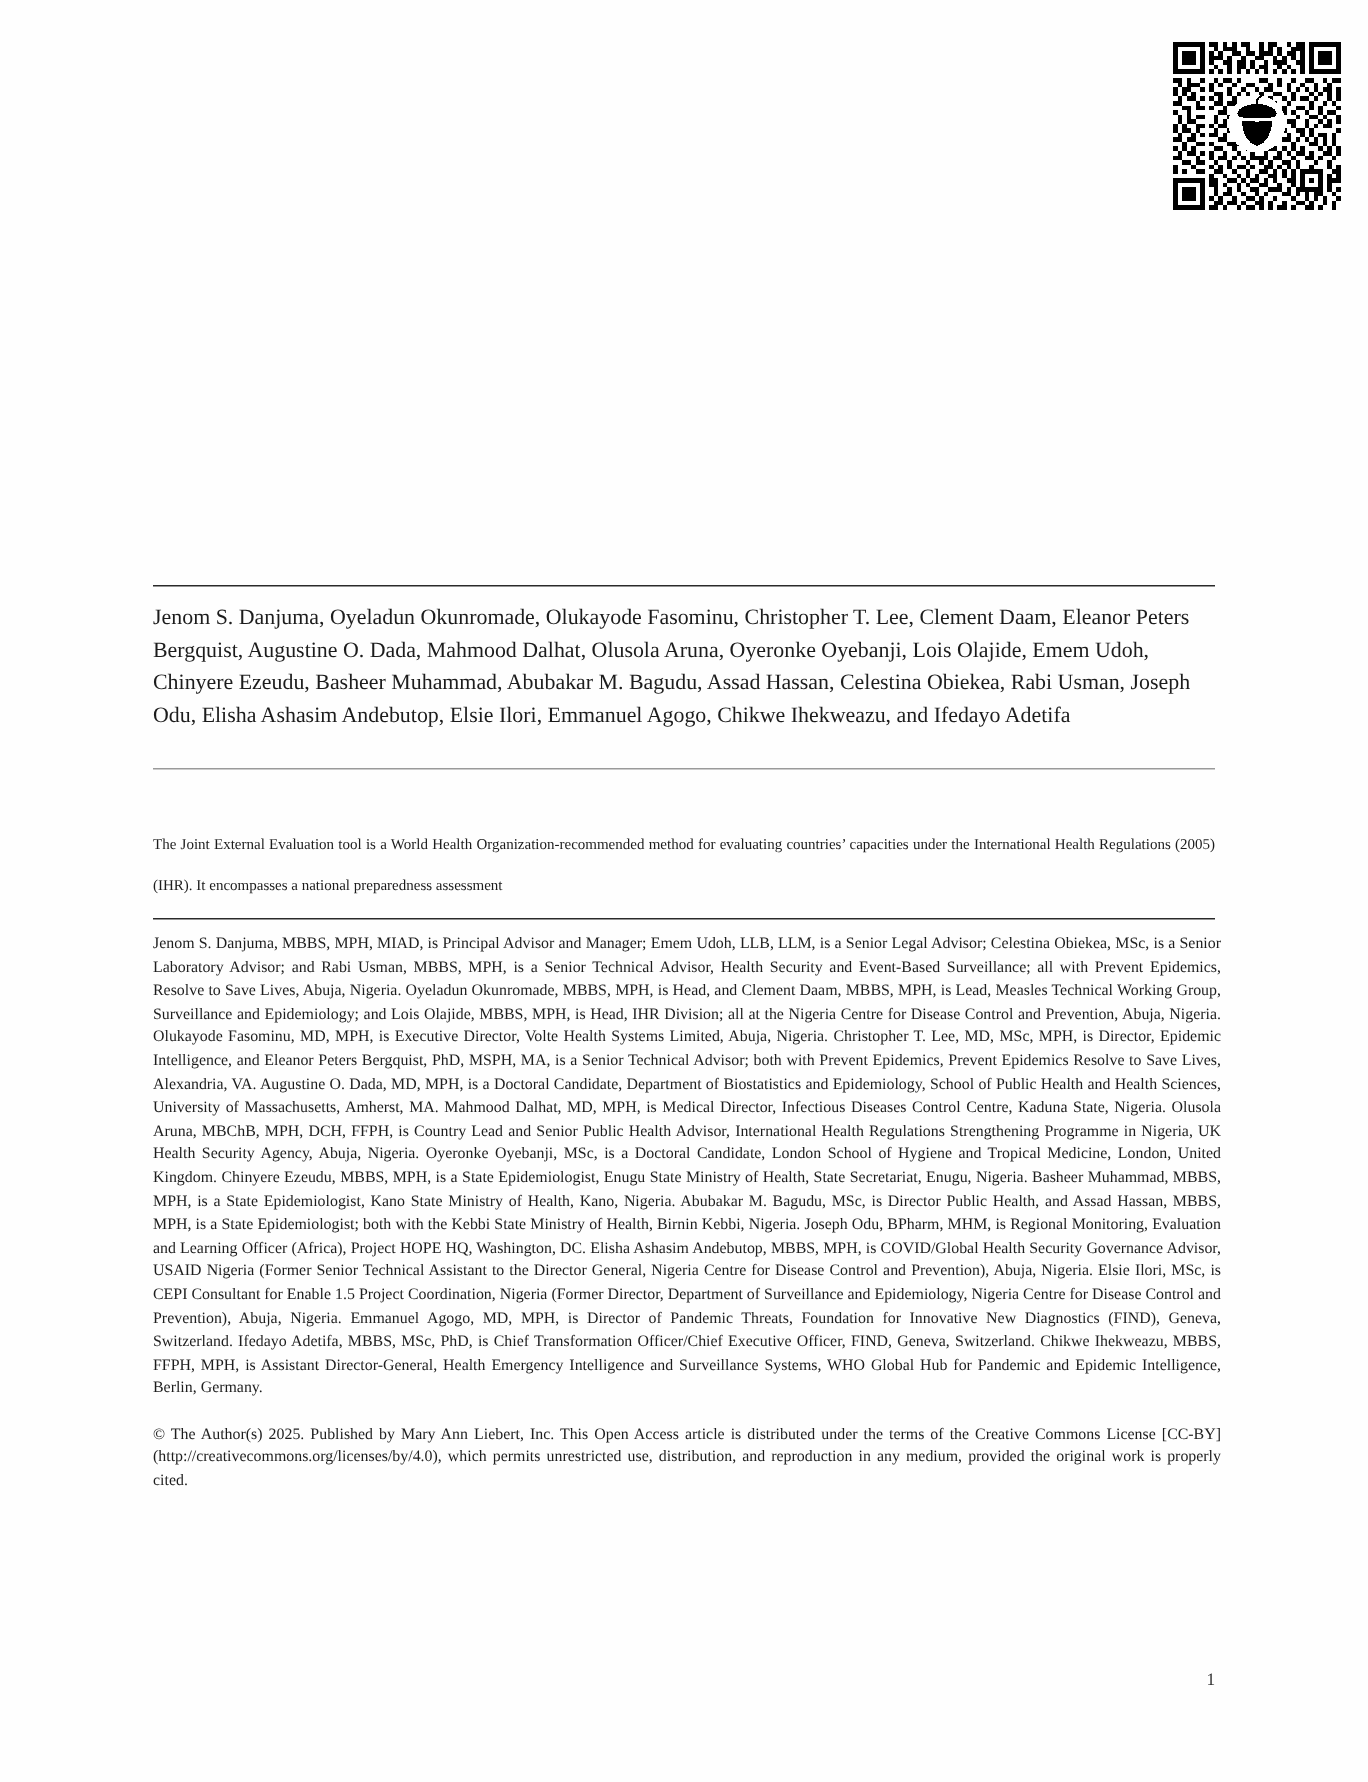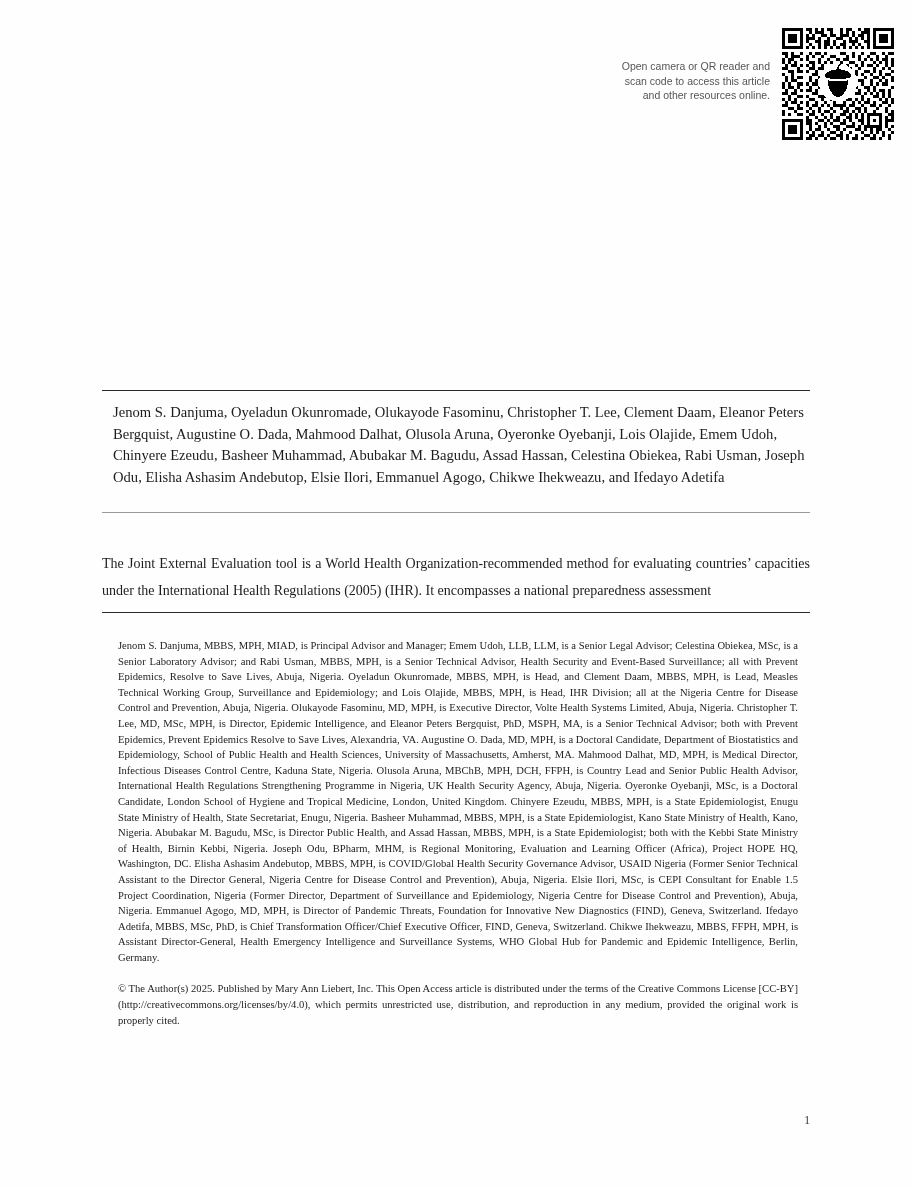--- a/index.html
+++ b/index.html
@@ -90,70 +90,64 @@
   
   .authors {
     position: absolute;
     left: 102px;
     top: 402px;
     width: 706px;
     font-size: 14.6px;
     line-height: 21.5px;
     color: #1c1c1c;
     text-align: left;
-    margin-left: 11px;
   }
 
   
   .abstract {
     position: absolute;
     left: 102px;
     top: 550px;
     width: 708px;
-    font-size: 14px;
+    font-size: 10px;
     line-height: 27px;
     text-align: justify;
     color: #1c1c1c;
   }
 
   
   .notes {
     position: absolute;
     left: 102px;
     top: 622px;
     width: 712px;
     font-size: 10.6px;
     line-height: 15.6px;
     text-align: justify;
     color: #1d1d1d;
   }
-  .notes p { margin: 16px; }
+  .notes p { margin: 0; }
   .notes p + p { margin-top: 15px; }
 
   
   .page-number {
     position: absolute;
     right: 102px;
     top: 1114px;
     font-size: 11.5px;
     color: #333;
   }
 </style>
 </head>
 <body>
 
 <div class="page">
 
 
   <div class="qr-block">
-    <div class="qr-caption">
-      <div>Open camera or QR reader and</div>
-      <div>scan code to access this article</div>
-      <div>and other resources online.</div>
-    </div>
     <div class="qr-code">
       <svg width="112" height="112" viewBox="0 0 37 37" shape-rendering="crispEdges">
         <rect width="37" height="37" fill="#ffffff"></rect>
         <g fill="#000000">
 
           <rect x="0" y="0" width="7" height="1"></rect>
             <rect x="0" y="6" width="7" height="1"></rect>
           <rect x="0" y="0" width="1" height="7"></rect>
             <rect x="6" y="0" width="1" height="7"></rect>
           <rect x="2" y="2" width="3" height="3"></rect>

